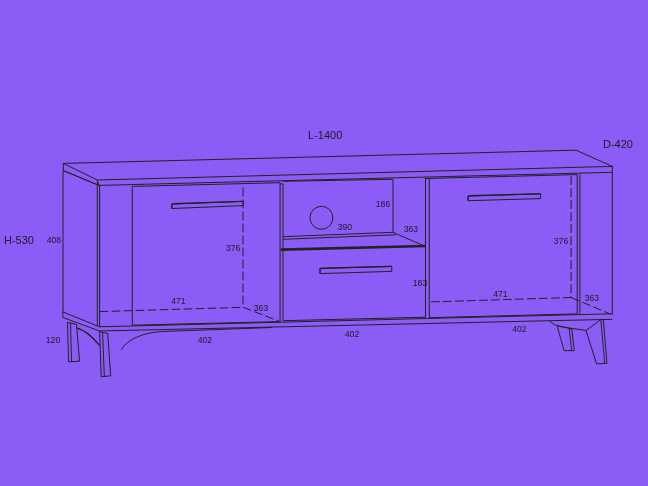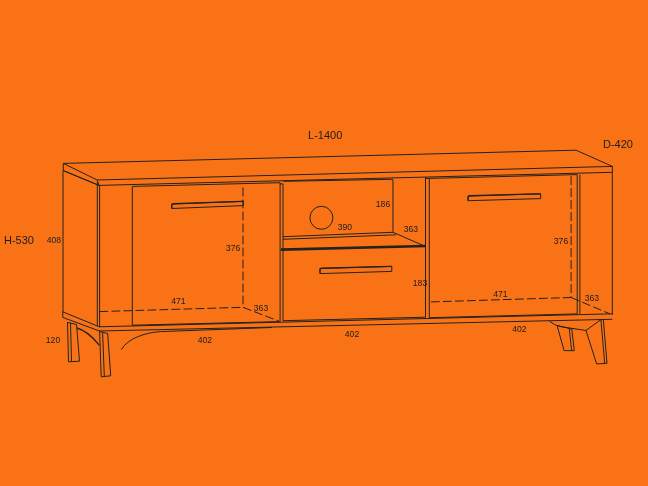--- a/index.html
+++ b/index.html
@@ -1,16 +1,16 @@
 <!DOCTYPE html>
 <html><head>
 <meta charset="utf-8">
 <style>
   html,body{margin:0;padding:0;background:#ffffff;}
-  .wrap{width:648px;height:486px;position:relative;overflow:hidden;background:#f97316;}
+  .wrap{width:648px;height:486px;position:relative;overflow:hidden;background:#8b5cf6;}
   svg{display:block;}
   text{font-family:"Liberation Sans",sans-serif;fill:#1c1c1c;-webkit-font-smoothing:antialiased;}
   .dim{font-size:8.6px;}
   .lab{font-size:11px;}
 </style>
 </head>
 <body>
 <div class="wrap">
 <svg width="648" height="486" viewBox="0 0 648 486">
   <g fill="none" stroke="#222" stroke-width="1" stroke-linejoin="round" stroke-linecap="butt">

